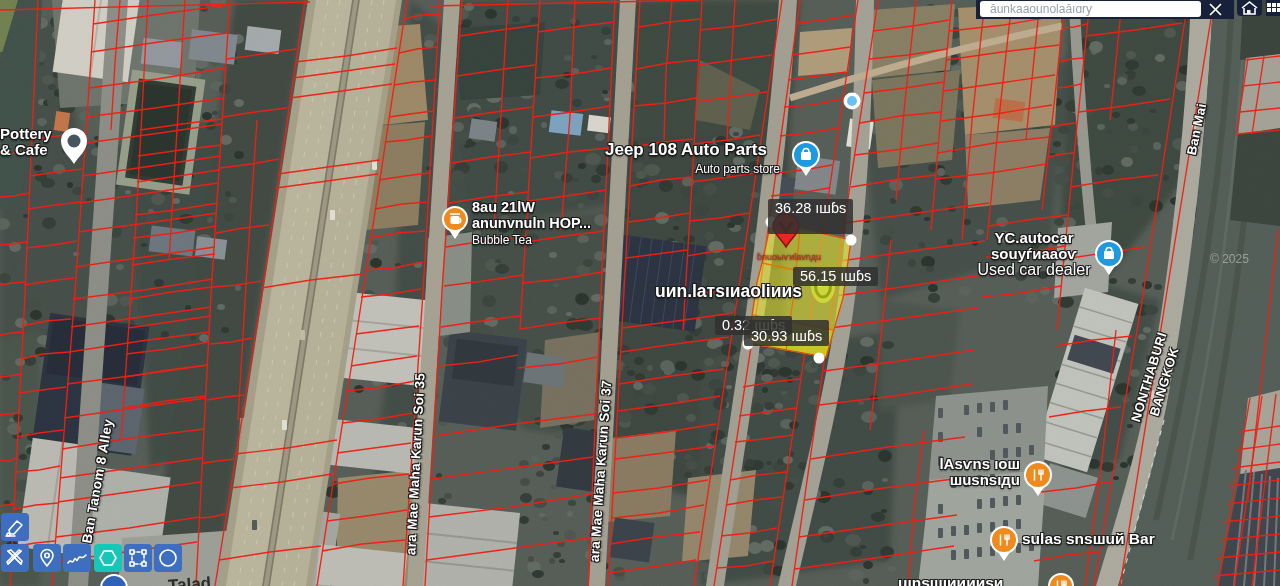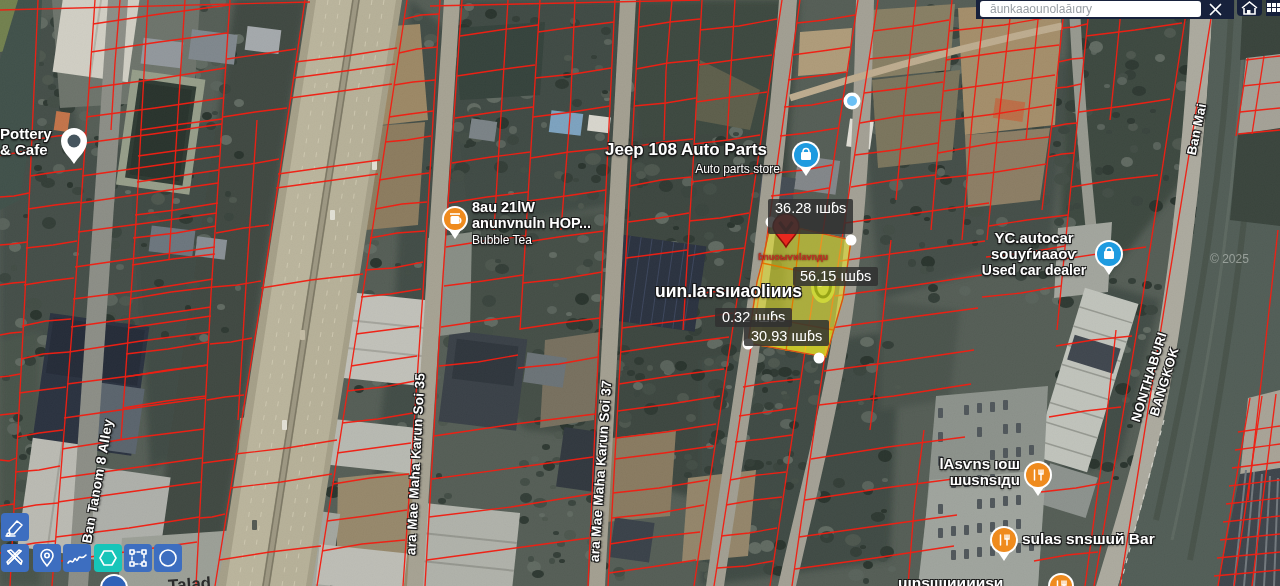--- a/index.html
+++ b/index.html
@@ -1671,37 +1671,37 @@
 <div style="position:absolute;left:168px;top:575px;color:#2b2b2b;font-size:17px;font-weight:bold;transform:rotate(-4deg);">Talad</div>
 
 <div style="position:absolute;left:0px;top:126px;width:60px;text-align:left;line-height:15.5px;"><span class="glab" style="font-size:15px">Pottery<br>&amp; Cafe</span></div>
 
 <div style="position:absolute;left:472px;top:199px;line-height:16px;"><span class="glab" style="font-size:14.5px">8au 21lW<br>anunvnuln HOP...</span><br><span class="glab" style="font-size:12px;font-weight:normal">Bubble Tea</span></div>
 
 <div style="position:absolute;left:605px;top:140px;width:195px;text-align:left;"><span class="glab" style="font-size:17px">Jeep 108 Auto Parts</span></div>
 
 <div style="position:absolute;left:660px;top:159px;width:155px;text-align:center;"><span class="glab" style="font-size:12px;font-weight:normal">Auto parts store</span></div>
 
-<div style="position:absolute;left:975px;top:230px;width:118px;text-align:center;line-height:16px;"><span class="glab" style="font-size:15px">YC.autocar<br>souуѓиaaoѵ</span><br><span class="glab" style="font-size:14px;font-weight:bold">Used car dealer</span></div>
+<div style="position:absolute;left:975px;top:230px;width:118px;text-align:center;line-height:16px;"><span class="glab" style="font-size:15px">YC.autocar<br>souуѓиaaoѵ</span><br><span class="glab" style="font-size:16px;font-weight:normal">Used car dealer</span></div>
 
 <div style="position:absolute;left:655px;top:281px;width:200px;"><span class="glab" style="font-size:17.5px">uиn.laтѕıиaоliииѕ</span></div>
 
-<div style="position:absolute;left:739px;top:246px;width:100px;text-align:center;"><span style="font-size:9px;color:#c03226;font-weight:bold;text-shadow:0 0 2px #400;padding-left:8px;">ɓnuоыѵиlavnдu</span></div>
+<div style="position:absolute;left:739px;top:246px;width:100px;text-align:center;"><span style="font-size:9px;color:#c03226;font-weight:normal;text-shadow:0 0 2px #400;">ɓnuоыѵиlavnдu</span></div>
 
 <div style="position:absolute;left:928px;top:456px;width:92px;text-align:right;line-height:16px;"><span class="glab" style="font-size:15px">lAsѵns ıош<br>шuѕnsıдu</span></div>
 
 <div style="position:absolute;left:1022px;top:530px;width:170px;"><span class="glab" style="font-size:15.5px">ѕulas ѕnsшuй Bar</span></div>
 
 <div style="position:absolute;left:898px;top:574px;width:160px;"><span class="glab" style="font-size:15.5px">uınsшıииииѕи</span></div>
 
 <div style="position:absolute;left:768px;top:199px;background:rgba(48,48,48,0.85);color:#fff;font-size:14.5px;padding:1px 7px 18px;border-radius:2px;white-space:nowrap;">36.28 ıшɓs</div>
 
 <div style="position:absolute;left:793px;top:267px;background:rgba(48,48,48,0.85);color:#fff;font-size:14.5px;padding:1px 7px 2px;border-radius:2px;white-space:nowrap;">56.15 ıшɓs</div>
 
-<div style="position:absolute;left:715px;top:308px;background:rgba(48,48,48,0.85);color:#fff;font-size:14.5px;padding:1px 7px 2px;border-radius:2px;white-space:nowrap;">0.32 ıшɓs</div>
+<div style="position:absolute;left:715px;top:316px;background:rgba(48,48,48,0.85);color:#fff;font-size:14.5px;padding:1px 7px 2px;border-radius:2px;white-space:nowrap;">0.32 ıшɓs</div>
 
 <div style="position:absolute;left:744px;top:320px;background:rgba(48,48,48,0.85);color:#fff;font-size:14.5px;padding:8px 7px 2px;border-radius:2px;white-space:nowrap;">30.93 ıшɓs</div>
 
 <div style="position:absolute;left:976px;top:0;width:258px;height:19px;background:#17213c;"></div>
 
 <div style="position:absolute;left:980px;top:1px;width:221px;height:16px;background:#fff;border-radius:3px;font-size:12px;color:#9aa0a6;padding:1px 0 0 10px;box-sizing:border-box;">āunkaaоunоlaāıɑry</div>
 
 <div style="position:absolute;left:1209px;top:2px;width:13px;height:13px;"><svg width="13" height="13" viewBox="0 0 13 13">
         <g stroke="#fff" stroke-width="1.7" stroke-linecap="round">
           <line x1="1.5" y1="1.5" x2="11.5" y2="11.5"></line>

